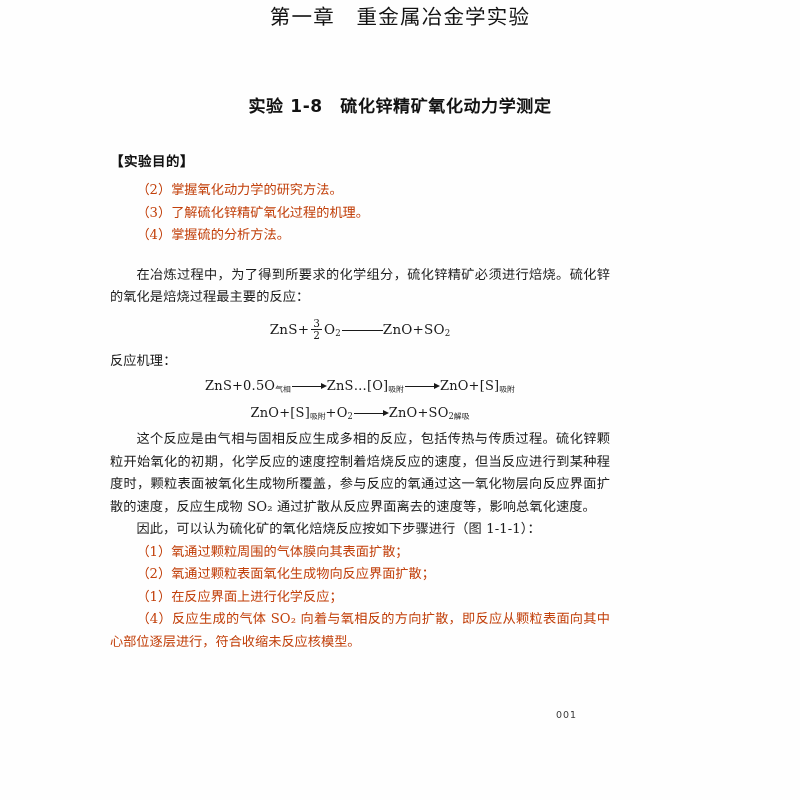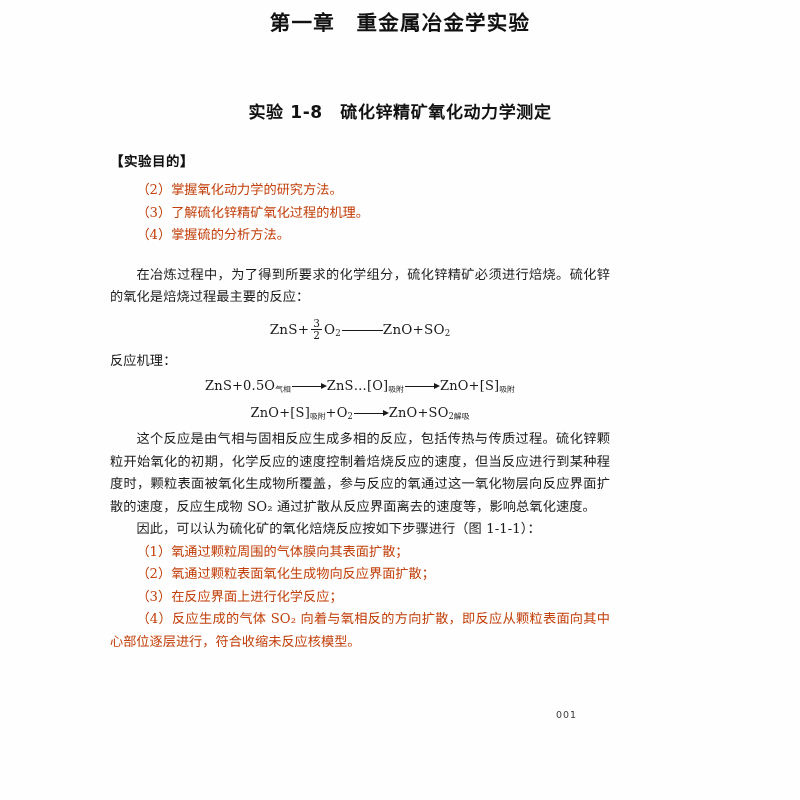--- a/index.html
+++ b/index.html
@@ -23,24 +23,23 @@
     height: 800px;
     box-sizing: border-box;
     padding: 0;
     background: #fefefe;
   }
 
   
   .chapter-title {
     text-align: center;
     font-size: 20.5px;
-    font-weight: bold;
+    font-weight: normal;
     letter-spacing: 1.2px;
     margin: 0;
-    padding-top: 6px;
     color: #121212;
     font-family: "DejaVu Sans", "Liberation Sans", sans-serif;
   }
 
   .exp-title {
     text-align: center;
     font-size: 17px;
     font-weight: bold;
     letter-spacing: 0.6px;
     margin: 0;
@@ -211,20 +210,20 @@
         <span>ZnO+[S]</span><sub class="cn">吸附</sub><span>+O</span><sub>2</sub><span class="longarrow head"></span><span>ZnO+SO</span><sub>2</sub><sub class="cn">解吸</sub>
       </span>
     </div>
 
     <p class="para indent">这个反应是由气相与固相反应生成多相的反应，包括传热与传质过程。硫化锌颗粒开始氧化的初期，化学反应的速度控制着焙烧反应的速度，但当反应进行到某种程度时，颗粒表面被氧化生成物所覆盖，参与反应的氧通过这一氧化物层向反应界面扩散的速度，反应生成物 SO₂ 通过扩散从反应界面离去的速度等，影响总氧化速度。</p>
 
     <p class="para indent">因此，可以认为硫化矿的氧化焙烧反应按如下步骤进行（图 1-1-1）：</p>
 
     <p class="list-item">（1）氧通过颗粒周围的气体膜向其表面扩散；</p>
     <p class="list-item">（2）氧通过颗粒表面氧化生成物向反应界面扩散；</p>
-    <p class="list-item">（3）在反应界面上进行化学反应；</p>
+    <p class="list-item">（1）在反应界面上进行化学反应；</p>
     <p class="list-item">（4）反应生成的气体 SO₂ 向着与氧相反的方向扩散，即反应从颗粒表面向其中心部位逐层进行，符合收缩未反应核模型。</p>
 
   </div>
 
   <div class="page-number">001</div>
 
 </div>
 
 </body></html>

